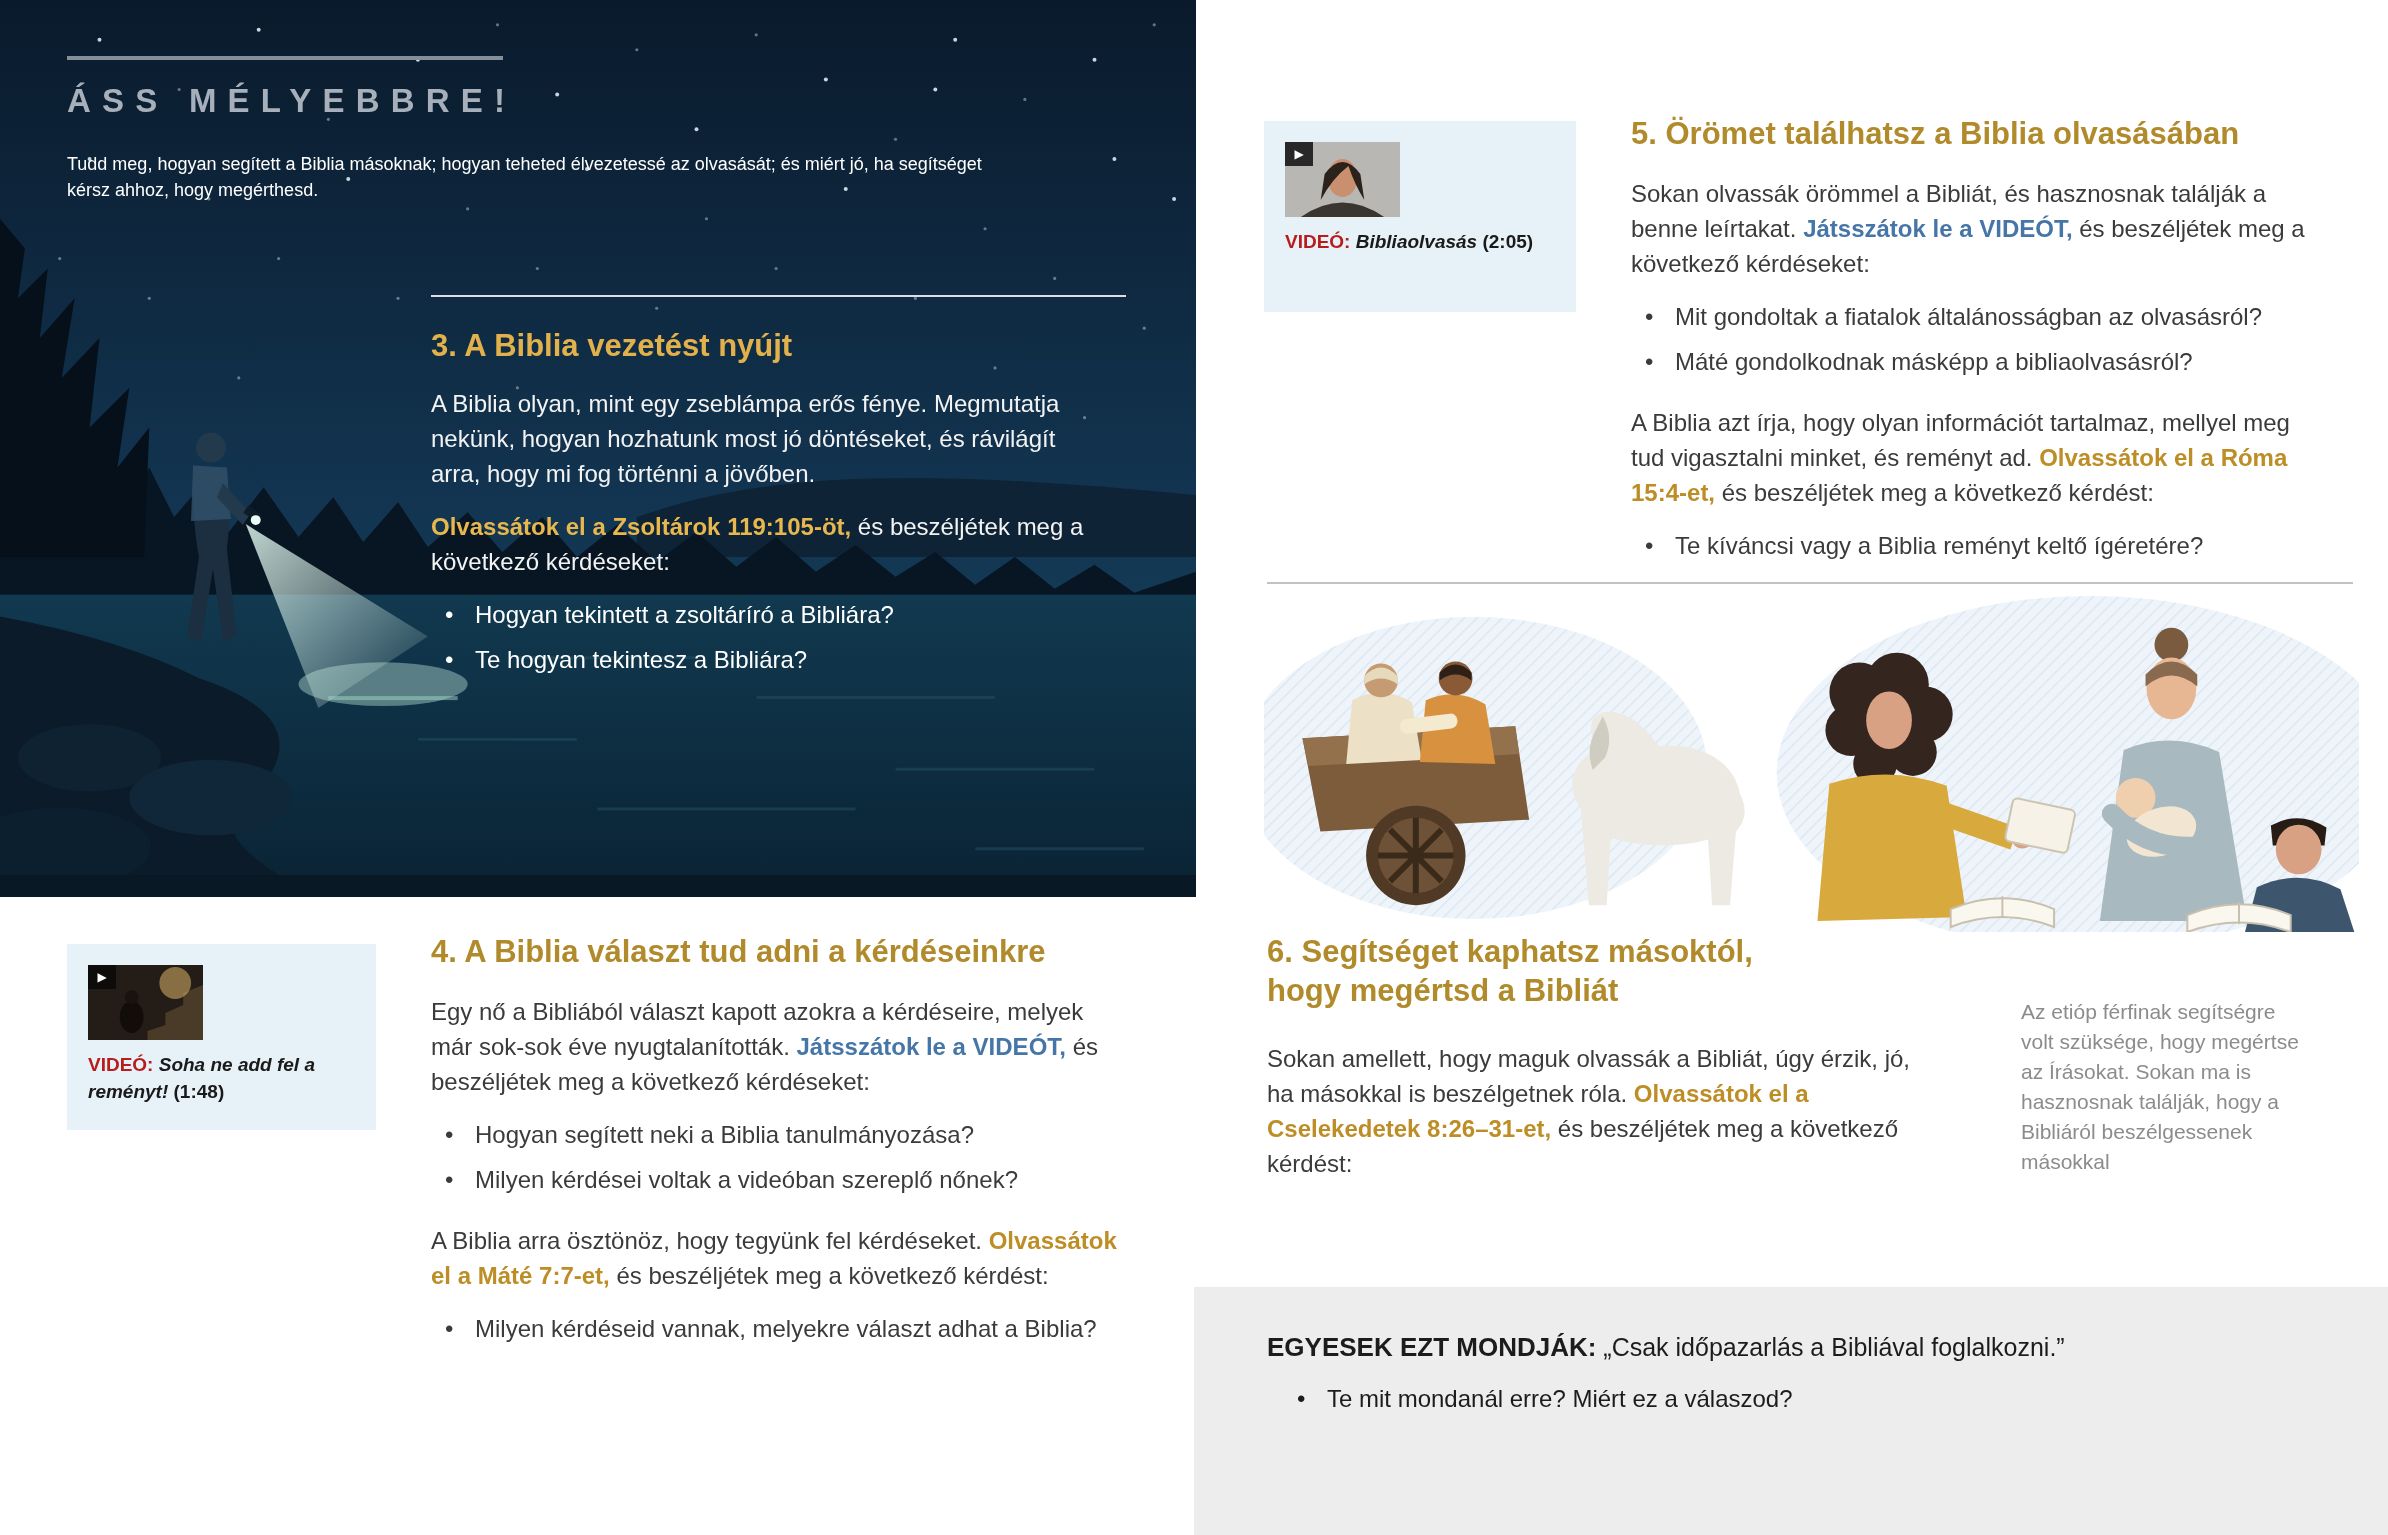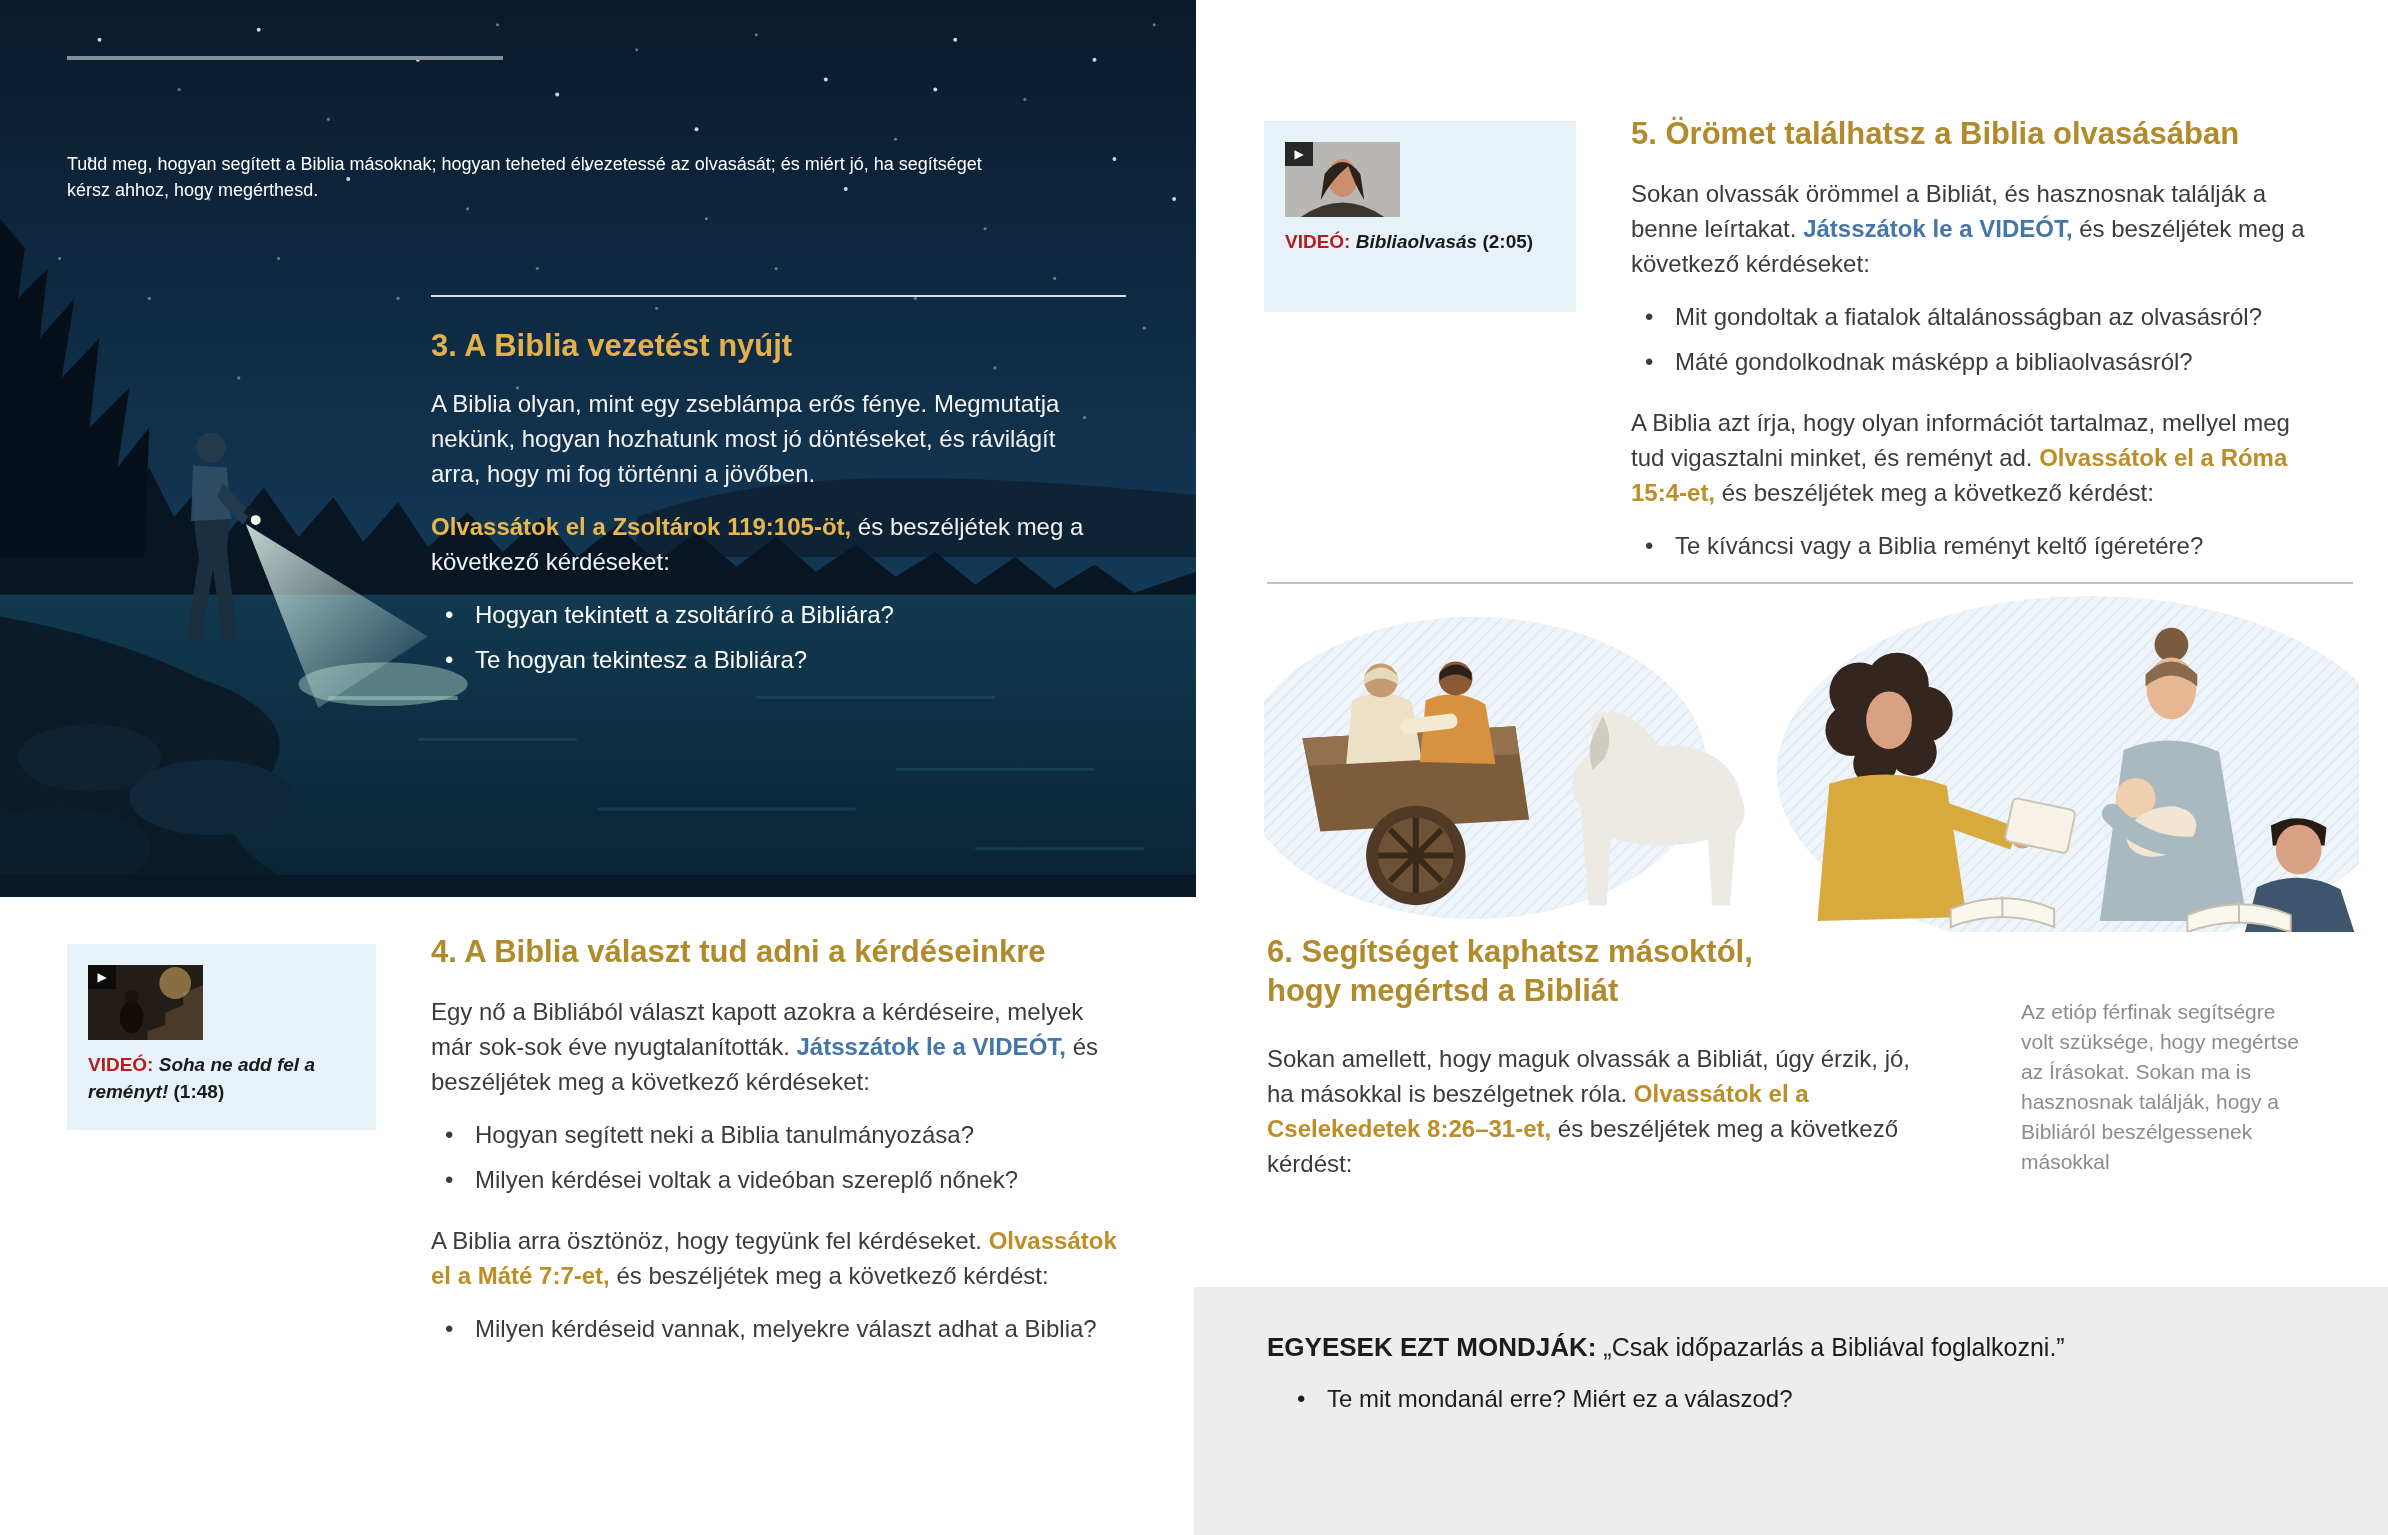--- a/index.html
+++ b/index.html
@@ -152,20 +152,21 @@
       <rect y="880" width="1202" height="22" fill="#081824"></rect>
       <circle cx="212" cy="450" r="15" fill="#233a4d"></circle>
       <path d="M196,470 C192,500 196,540 200,560 L188,640 L202,646 L214,572 L224,644 L238,640 L228,552 C232,520 232,492 226,472 Z" fill="#1c2f41"></path>
       <path d="M194,468 L228,470 L232,522 L192,524 Z" fill="#31506b" opacity=".85"></path>
       <path d="M224,486 L252,516 L244,528 L218,500 Z" fill="#233a4d"></path>
       <rect x="246" y="512" width="16" height="9" fill="#0e1c28" transform="rotate(35 254 516)"></rect>
       <circle cx="257" cy="523" r="5" fill="#eafff4"></circle>
     </svg>
 
     <div class="kicker-rule"></div>
+    <div class="kicker">ÁSS MÉLYEBBRE!</div>
     <p class="intro">Tudd meg, hogyan segített a Biblia másoknak; hogyan teheted élvezetessé az olvasását; és miért jó, ha segítséget kérsz ahhoz, hogy megérthesd.</p>
 
     <div class="sec3">
       <div class="sec3-rule"></div>
       <h2 class="h-dark">3. A Biblia vezetést nyújt</h2>
       <p class="body-p">A Biblia olyan, mint egy zseblámpa erős fénye. Megmutatja nekünk, hogyan hozhatunk most jó döntéseket, és rávilágít arra, hogy mi fog történni a jövőben.</p>
       <p class="body-p"><a class="link-gold-dark">Olvassátok el a Zsoltárok 119:105-öt,</a><span> és beszéljétek meg a következő kérdéseket:</span></p>
       <div class="bullets bullets-dark">
         <div class="bullet">
             <span>Hogyan tekintett a zsoltáríró a Bibliára?</span>

